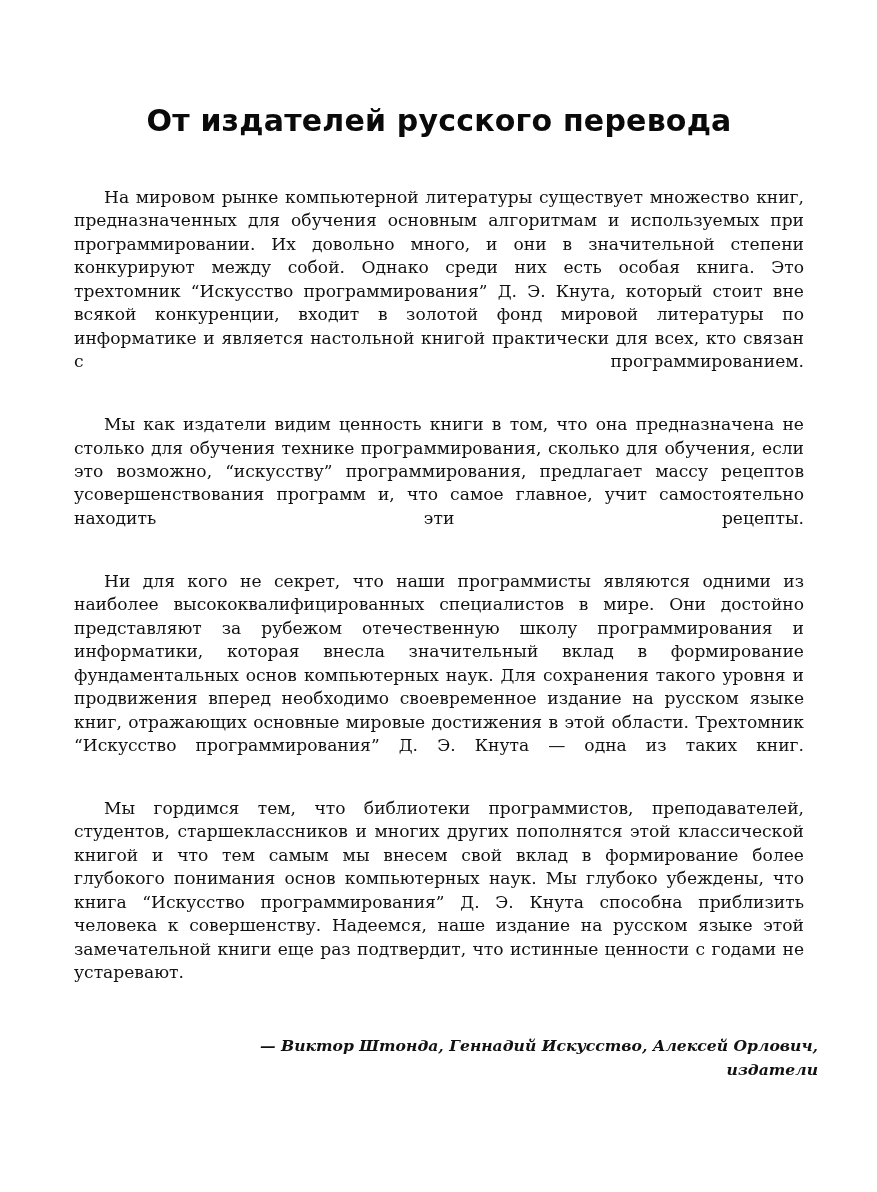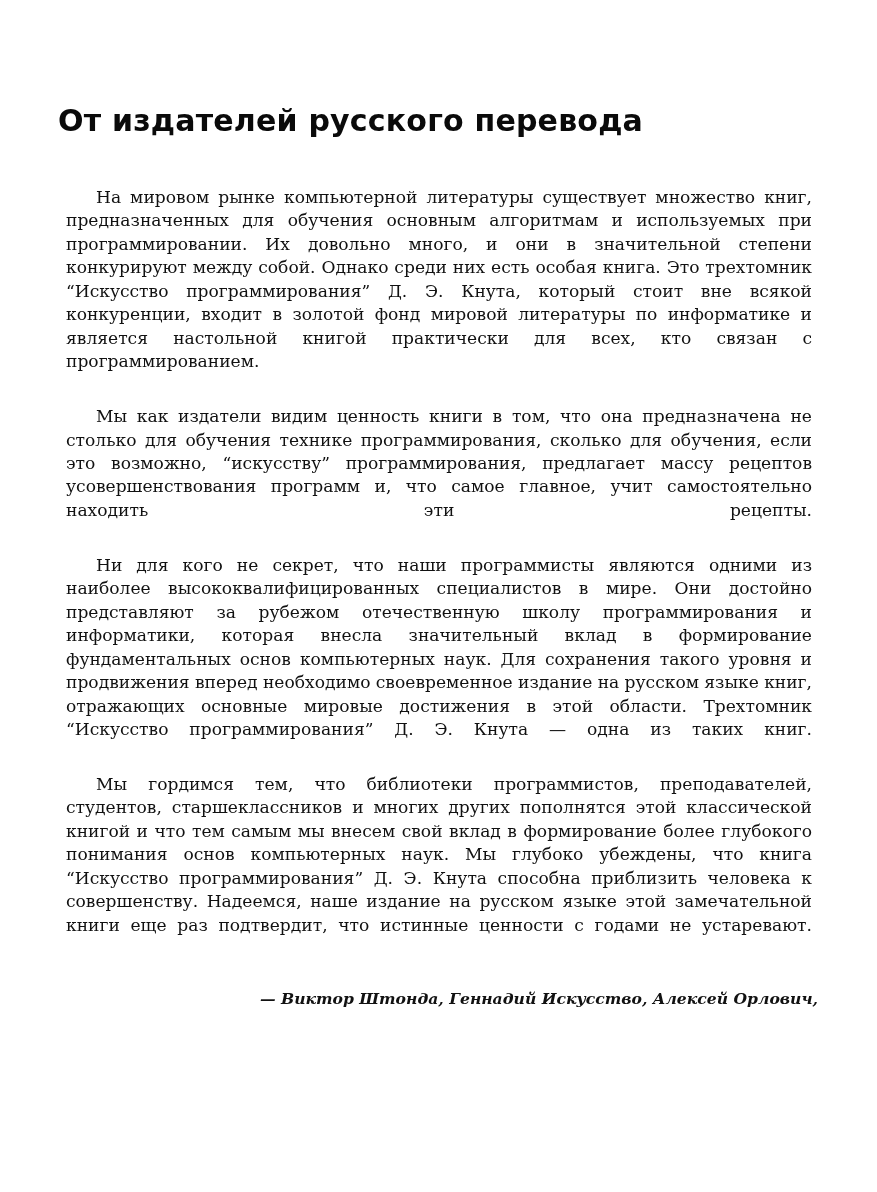--- a/index.html
+++ b/index.html
@@ -24,37 +24,37 @@
     top: 0;
     width: 762px;
   }
 
   .page-title {
     font-family: "DejaVu Sans", "Liberation Sans", sans-serif;
     font-weight: bold;
     font-size: 30px;
     line-height: 34px;
     color: #0a0a0a;
-    text-align: left;
+    text-align: center;
     margin: 0;
     padding-top: 104px;
     letter-spacing: 0.2px;
     white-space: nowrap;
   }
 
   .body-block {
     margin-top: 48px;
   }
 
   p.para {
     font-family: "DejaVu Serif", "Liberation Serif", serif;
     font-size: 17.1px;
     line-height: 23.45px;
     color: #111111;
-    margin: 8px;
+    margin: 16px;
     text-align: justify;
     text-indent: 30px;
     text-justify: inter-word;
     word-spacing: -0.2px;
     -webkit-hyphens: none;
     hyphens: none;
   }
 
   p.para + p.para {
     margin-top: 0;
@@ -100,17 +100,18 @@
       <p class="para">Мы как издатели видим ценность книги в том, что она предназначена не столько для обучения технике программирования, сколько для обучения, если это возможно, “искус­ству” программирования, предлагает массу рецептов усовершенствования программ и, что самое главное, учит самостоятельно находить эти рецепты.</p>
 
       <p class="para">Ни для кого не секрет, что наши программисты являются одними из наиболее вы­сококвалифицированных специалистов в мире. Они достойно представляют за рубежом отечественную школу программирования и информатики, которая внесла значительный вклад в формирование фундаментальных основ компьютерных наук. Для сохранения такого уровня и продвижения вперед необходимо своевременное издание на русском языке книг, отражающих основные мировые достижения в этой области. Трехтомник “Искусство программирования” Д. Э. Кнута — одна из таких книг.</p>
 
       <p class="para">Мы гордимся тем, что библиотеки программистов, преподавателей, студентов, стар­шеклассников и многих других пополнятся этой классической книгой и что тем самым мы внесем свой вклад в формирование более глубокого понимания основ компьютерных наук. Мы глубоко убеждены, что книга “Искусство программирования” Д. Э. Кнута способна приблизить человека к совершенству. Надеемся, наше издание на русском языке этой замечательной книги еще раз подтвердит, что истинные ценности с годами не устаревают.</p>
 
     </div>
 
     <div class="signature">
       <span class="sig-line">— Виктор Штонда, Геннадий Искусство, Алексей Орлович,</span>
+      <span class="sig-line">издатели</span>
     </div>
 
   </div>
 
 </div>
 
 </body></html>

